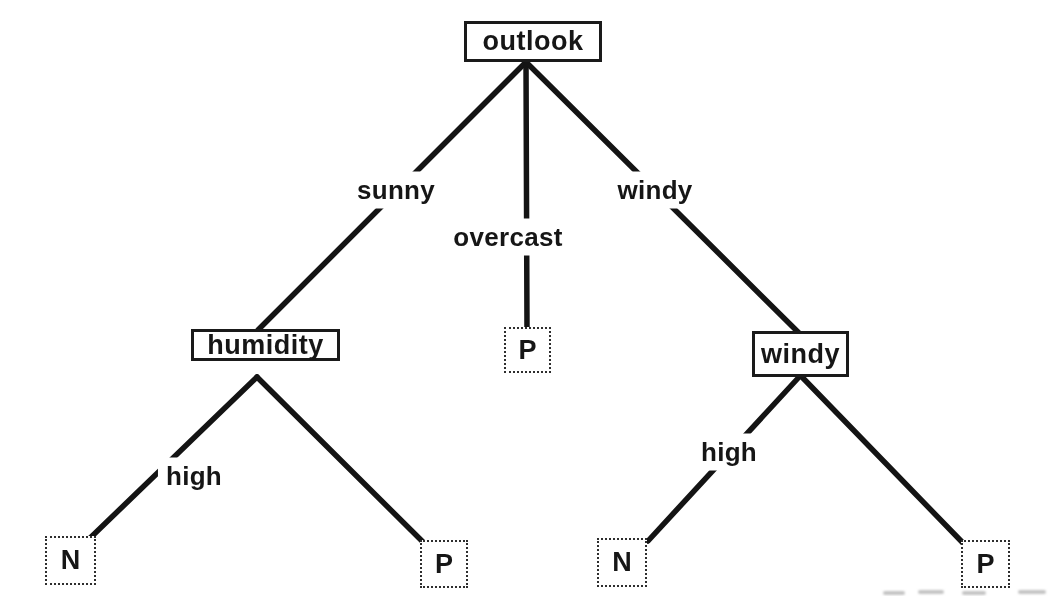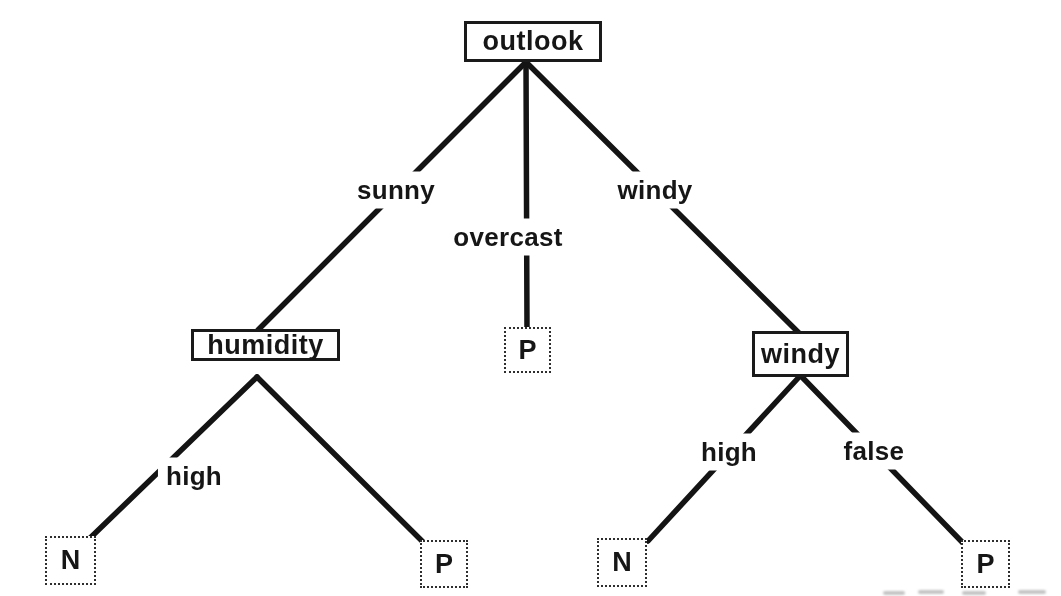--- a/index.html
+++ b/index.html
@@ -101,20 +101,19 @@
 
   <div class="edge-label" style="left:508px; top:189px;margin-top:48px;">overcast</div>
 
   <div class="edge-label" style="left:655px; top:190px;">windy</div>
 
   <div class="edge-label" style="left:194px; top:476px;">high</div>
 
 
   <div class="edge-label" style="left:729px; top:452px;">high</div>
 
-  <div class="edge-label" style="left:874px; top:451px;">false</div>
 
   <div class="smudge" style="left:883px; top:591px; width:22px;"></div>
   <div class="smudge" style="left:918px; top:590px; width:26px;"></div>
   <div class="smudge" style="left:962px; top:591px; width:24px;"></div>
   <div class="smudge" style="left:1018px; top:590px; width:28px;"></div>
 
 </div>
 
 </body></html>

